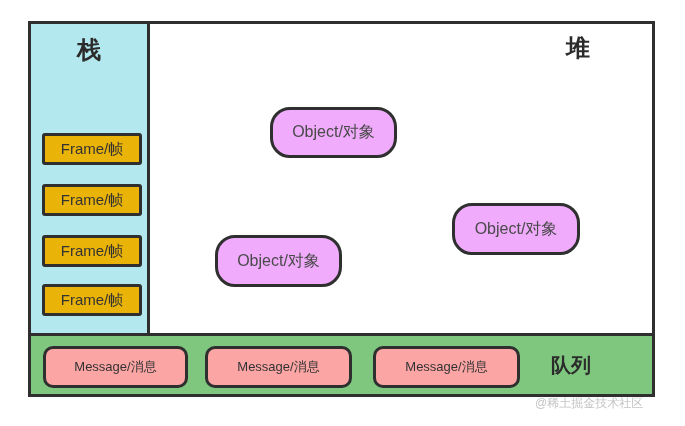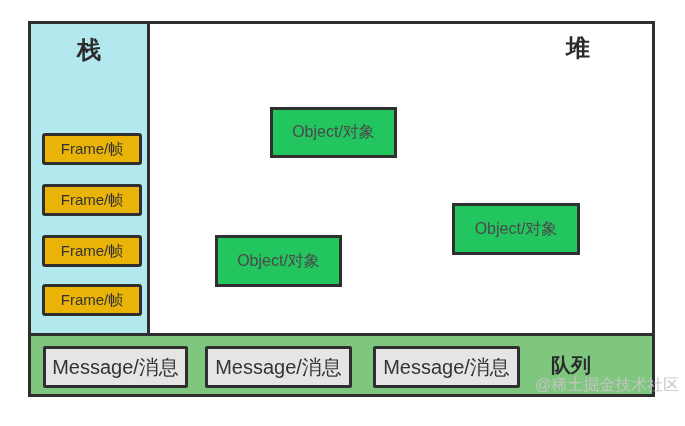--- a/index.html
+++ b/index.html
@@ -52,46 +52,46 @@
     display: flex; align-items: center; justify-content: center;
     font-size: 15px; color: #333333;
   }
   .frame-0 { top: 109px; }
   .frame-1 { top: 160px; }
   .frame-2 { top: 211px; }
   .frame-3 { top: 260px; }
   .object-box {
     position: absolute;
     box-sizing: border-box;
-    background: #22c55e;
+    background: #f0abfc;
     border: 3px solid #2f2f2f;
-    border-radius: 0;
+    border-radius: 20px;
     display: flex; align-items: center; justify-content: center;
     font-size: 16px; color: #4a4a4a;
   }
   .object-0 { left: 120px; top: 83px;  width: 127px; height: 51px; }
   .object-1 { left: 302px; top: 179px; width: 128px; height: 52px; }
   .object-2 { left: 65px;  top: 211px; width: 127px; height: 52px; }
   .message-box {
     position: absolute;
     top: 10px; height: 42px;
     box-sizing: border-box;
-    background: #e5e5e5;
+    background: #fca5a5;
     border: 3px solid #2f2f2f;
-    border-radius: 2px;
+    border-radius: 10px;
     display: flex; align-items: center; justify-content: center;
-    font-size: 20px; color: #333333;
+    font-size: 13px; color: #333333;
   }
   .message-0 { left: 12px;  width: 145px; }
   .message-1 { left: 174px; width: 147px; }
   .message-2 { left: 342px; width: 147px; }
   .watermark {
     position: absolute;
-    left: 535px; top: 375px;
-    font-size: 16px;
+    left: 535px; top: 395px;
+    font-size: 12px;
     color: #c4c4c4;
     white-space: nowrap;
   }
 </style>
 </head>
 <body>
 
 <div class="canvas">
 
   <div class="region stack-region">

